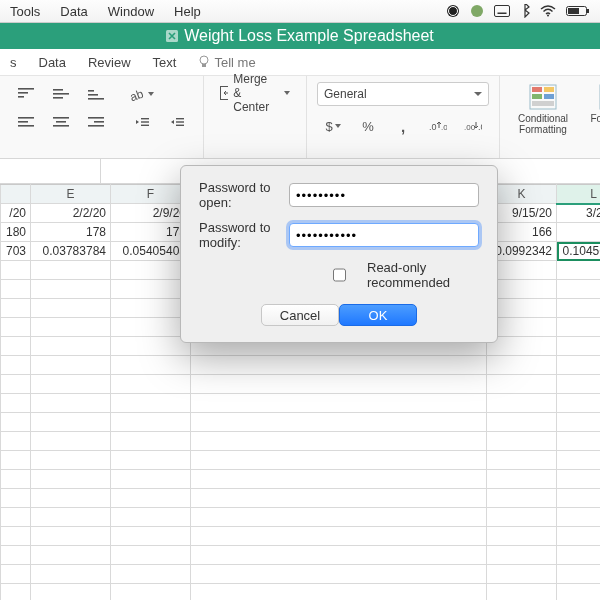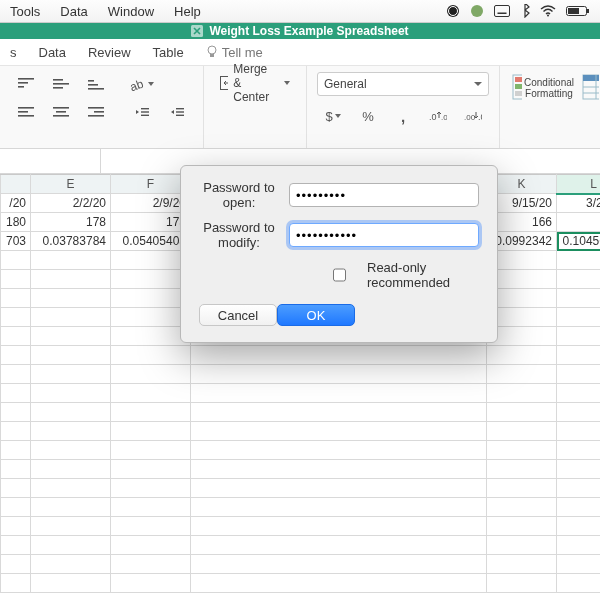--- a/index.html
+++ b/index.html
@@ -3,31 +3,31 @@
 <meta charset="utf-8">
 <style>
 body{margin:0;font-family:-apple-system,BlinkMacSystemFont,"Segoe UI",Helvetica,Arial,sans-serif;font-size:13px;color:#333;background:#fff;width:600px;height:600px;overflow:hidden;position:relative}
 
 .menubar{height:22px;background:linear-gradient(#fdfdfd,#f3f3f3);border-bottom:1px solid #ccc;display:flex;align-items:center;justify-content:space-between;padding:0 10px;font-size:13px}
 .menubar .left{display:flex;gap:20px}
 .menubar .left span{color:#333}
 .menubar .right{display:flex;gap:10px;align-items:center;color:#333}
 .menubar .right svg{display:block}
 
-.titlebar{height:16px;background:#2b9f7b;display:flex;align-items:center;justify-content:center;color:#fff;font-size:12px;font-weight:700}
+.titlebar{height:26px;background:#2b9f7b;display:flex;align-items:center;justify-content:center;color:#fff;font-size:16px;font-weight:400}
 .titlebar svg{margin-right:6px}
 
 .ribtabs{height:26px;background:#fff;border-bottom:1px solid #e5e5e5;display:flex;align-items:center;padding-left:10px;gap:22px;font-size:13px;color:#444}
 .ribtabs .bulb{display:flex;align-items:center;gap:4px;color:#777}
 
 .ribbon{height:82px;background:#f9f9f9;border-bottom:1px solid #d7d7d7;display:flex}
 .group{border-right:1px solid #e2e2e2;padding:6px 10px;display:flex;flex-direction:column;gap:4px;justify-content:flex-start}
 .row{display:flex;gap:3px;align-items:center}
 .iconbtn{height:22px;min-width:24px;border:1px solid transparent;border-radius:3px;display:flex;align-items:center;justify-content:center;background:transparent;color:#555;padding:0 3px}
-.bigbtn{display:flex;flex-direction:row;align-items:center;gap:2px;width:62px;padding:2px;font-size:10px;color:#444;text-align:center;line-height:1.1}
+.bigbtn{display:flex;flex-direction:column;align-items:center;gap:2px;width:62px;padding:2px;font-size:10px;color:#444;text-align:center;line-height:1.1}
 .bigbtn svg{margin-bottom:1px}
 .dd{font-size:12px;color:#444;border:1px solid #ccc;background:#fff;height:22px;padding:0 20px 0 6px;border-radius:3px;position:relative;display:flex;align-items:center;min-width:90px}
 .dd::after{content:"";position:absolute;right:6px;top:50%;width:0;height:0;border-left:4px solid transparent;border-right:4px solid transparent;border-top:4px solid #666;transform:translateY(-50%)}
 .wrapbtn,.mergebtn{display:flex;align-items:center;gap:5px;font-size:12px;color:#444;padding:0 6px;height:22px}
 .caret{width:0;height:0;border-left:3px solid transparent;border-right:3px solid transparent;border-top:4px solid #666;display:inline-block;margin-left:2px}
 
 .fbar{height:24px;border-bottom:1px solid #d7d7d7;display:flex;align-items:center;background:#fff}
 .fbar .namebox{width:100px;height:100%;border-right:1px solid #d7d7d7}
 
 .grid{position:relative;background:#fff}
@@ -35,26 +35,26 @@
 th,td{border:1px solid #d9d9d9;height:19px;font-size:12px;padding:0 4px;text-align:right;box-sizing:border-box;overflow:hidden;white-space:nowrap}
 th{background:#eef3f4;color:#555;text-align:center;font-weight:400;border-top:1px solid #c9c9c9}
 th.sel{background:#dff2ea;border-bottom:2px solid #2b9f7b}
 td.sel{background:#fff;outline:2px solid #1b8e5f;outline-offset:-2px}
 
 .overlay{position:absolute;inset:0}
 .dialog{position:absolute;left:180px;top:165px;width:316px;background:#efefef;border:1px solid #b8b8b8;border-radius:6px;box-shadow:0 14px 40px rgba(0,0,0,0.35);font-size:13px}
 .dialog .dtitle{height:26px;display:flex;align-items:center;justify-content:center;background:linear-gradient(#f6f6f6,#eaeaea);border-bottom:1px solid #d4d4d4;border-radius:6px 6px 0 0;color:#444;font-size:12px}
 .dialog .dbody{padding:14px 18px 16px}
 .drow{display:flex;align-items:center;gap:10px;margin-bottom:10px}
-.drow label{width:120px;text-align:center;color:#333;font-size:13px}
+.drow label{width:120px;text-align:left;color:#333;font-size:13px}
 .drow input[type=password]{flex:1;height:22px;border:1px solid #b3b3b3;border-radius:4px;padding:0 6px;font-size:13px;letter-spacing:1px}
 .drow input.focused{border:1px solid #6ea9ff;box-shadow:0 0 0 3px rgba(88,151,251,0.45)}
 .dcheck{display:flex;align-items:center;gap:18px;margin-left:130px;margin-bottom:14px;color:#333}
 .dcheck input{width:14px;height:14px}
-.dbtns{display:flex;justify-content:flex-start;}
+.dbtns{display:flex;justify-content:center;}
 .dbtns button{height:22px;width:78px;border-radius:5px;font-size:13px}
 .dbtns .cancel{background:linear-gradient(#fff,#f1f1f1);border:1px solid #c7c7c7;color:#333}
 .dbtns .ok{background:linear-gradient(#4c9dff,#1f78ff);border:1px solid #1a6be6;color:#fff}
 </style>
 </head>
 <body>
 
 <div class="menubar">
   <div class="left">
     <span>Tools</span>
@@ -108,21 +108,21 @@
       <rect width="12" height="12" rx="1.5" fill="#fff" opacity="0.6"></rect>
       <path d="M3 3 L9 9 M9 3 L3 9" stroke="#2b9f7b" stroke-width="1.6"></path>
     </svg>
   <span>Weight Loss Example Spreadsheet</span>
 </div>
 
 <div class="ribtabs">
   <span>s</span>
   <span>Data</span>
   <span>Review</span>
-  <span>Table</span>
+  <span>Text</span>
   <span class="bulb">
     <svg width="12" height="14">
         <circle cx="6" cy="5" r="4" fill="none" stroke="#999"></circle>
         <rect x="4" y="9" width="4" height="3" fill="#999"></rect>
       </svg>
     <span>Tell me</span>
   </span>
 </div>
 
 <div class="ribbon">

